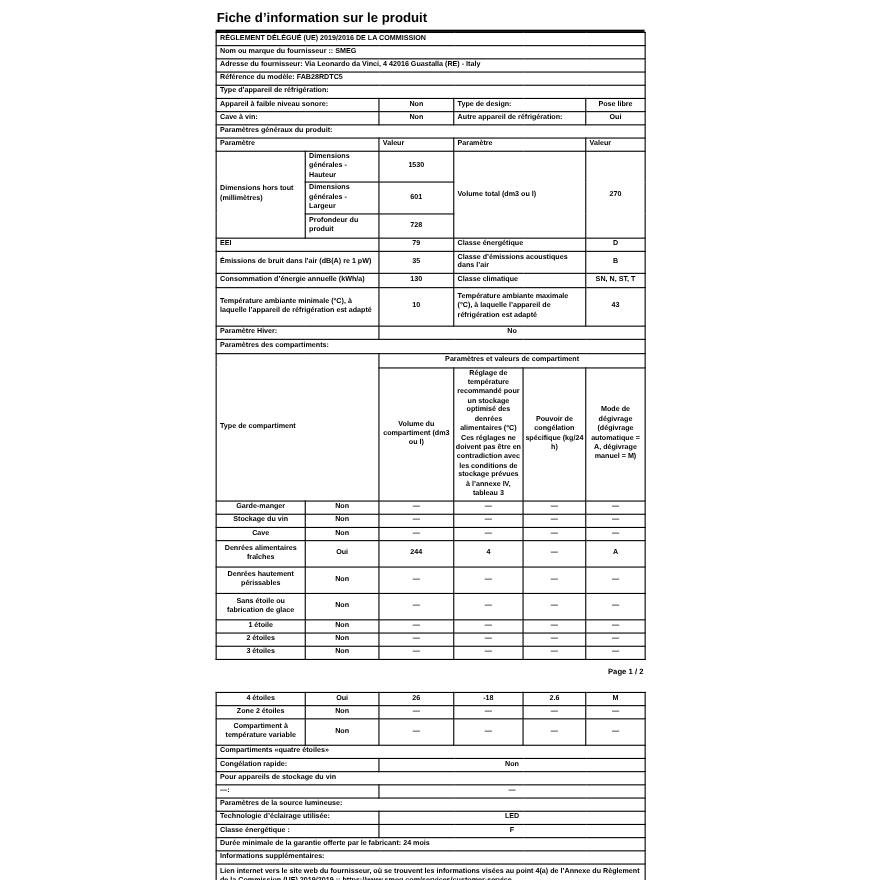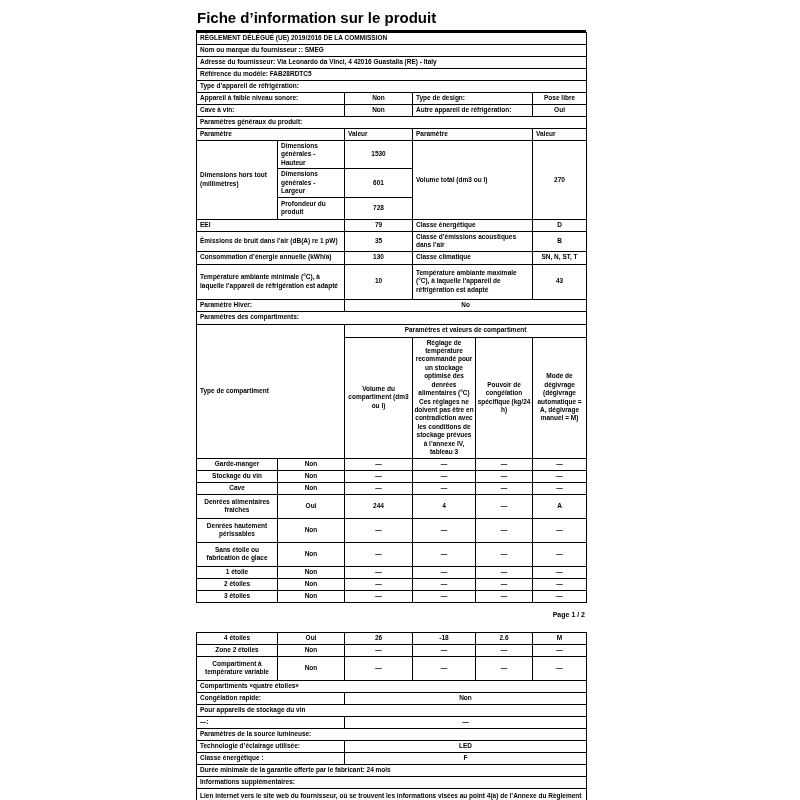--- a/index.html
+++ b/index.html
@@ -3,21 +3,21 @@
 <meta charset="utf-8">
 <style>
   html,body{margin:0;padding:0;}
   body{
     width:800px;height:800px;background:#ffffff;color:#000;
     font-family:"Liberation Sans", sans-serif;
     position:relative;overflow:hidden;
   }
   .sheet{position:absolute;left:196px;top:6px;width:390px;}
   .doc-title{
-    font-size:15px;font-weight:bold;letter-spacing:0;
+    font-size:12px;font-weight:bold;letter-spacing:0;
     padding:3px 0 4px 1px;border-bottom:2px solid #000;
   }
   table.fiche{
     border-collapse:collapse;table-layout:fixed;width:390px;
     font-size:6.5px;font-weight:bold;line-height:1.3;
   }
   table.fiche td{
     border:1px solid #000;padding:1px 3px;vertical-align:middle;
     overflow:hidden;word-wrap:break-word;
   }

